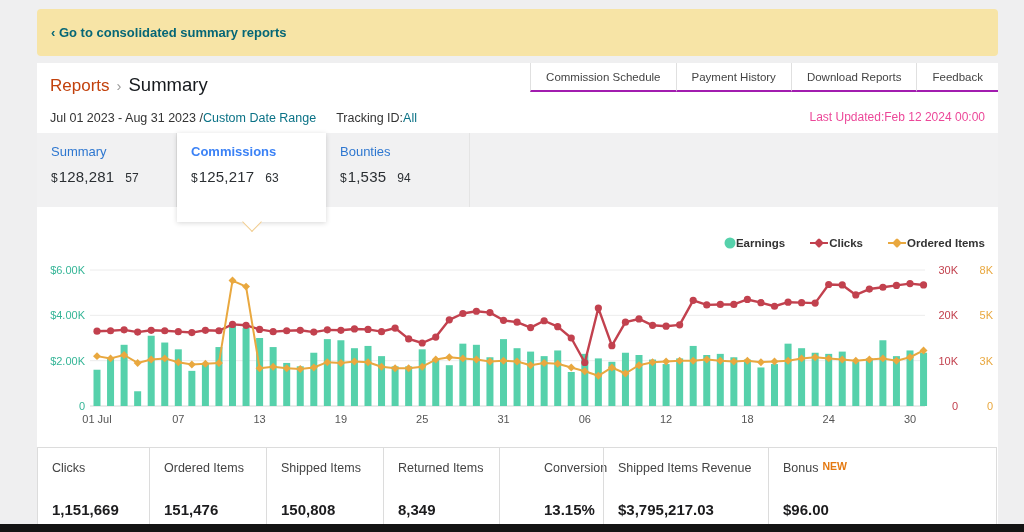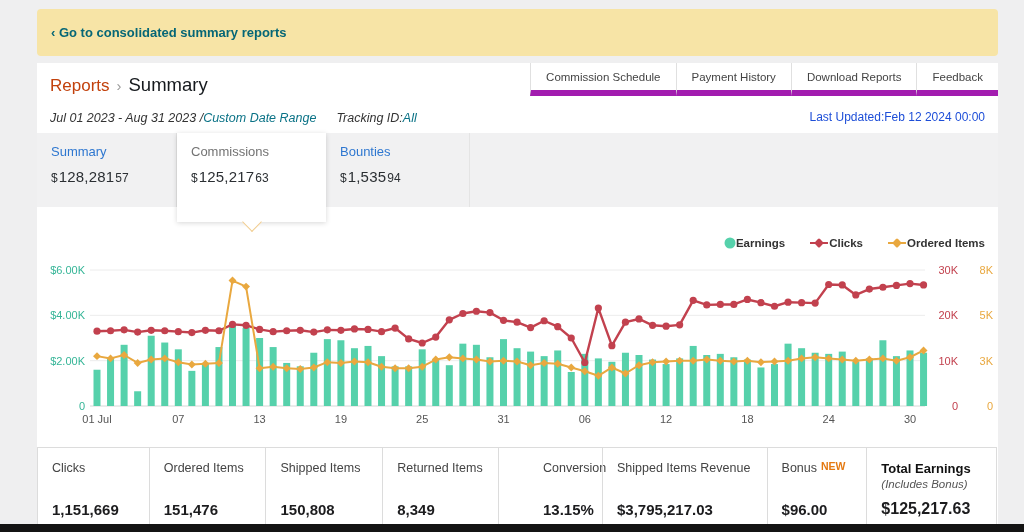--- a/index.html
+++ b/index.html
@@ -17,55 +17,55 @@
     background:#F7E4A6;border-radius:4px;display:flex;align-items:center;
   }
   .banner a{margin-left:14px;color:#056676;font-weight:bold;font-size:13px;}
 
   
   .card{position:absolute;left:37px;top:63px;width:961px;height:461px;background:#fff;}
 
   .actions{position:absolute;top:0;right:0;display:flex;background:#fff;}
   .action-btn{
     font-size:11.5px;color:#444;padding:8px 15px 7px;
-    border-bottom:6px solid #a21caf;border-left:1px solid #e0e0e0;
+    border-bottom:2px solid #a21caf;border-left:1px solid #e0e0e0;
     background:#fff;cursor:pointer;white-space:nowrap;
   }
 
   .breadcrumb{position:absolute;left:13px;top:11px;font-size:17px;}
   .breadcrumb .bc-parent{color:#c2410c;font-size:17px;}
   .breadcrumb .bc-sep{color:#9a9a9a;margin:0 7px;font-size:15px;}
   .breadcrumb .bc-title{color:#15191d;font-size:18.5px;}
 
-  .daterow{position:absolute;left:13px;top:48px;font-size:12.5px;color:#333;font-style:italic;}
+  .daterow{position:absolute;left:13px;top:48px;font-size:12.5px;color:#333;}
   .daterow a{color:#0a7286;}
   .tracking-wrap{margin-left:20px;}
-  .lastupd{position:absolute;right:13px;top:47px;font-size:12px;color:#1d4ed8;}
+  .lastupd{position:absolute;right:13px;top:47px;font-size:12px;color:#ec4899;}
 
   
   .tabs{position:absolute;left:0;top:70px;width:961px;height:74px;background:#f1f1f2;}
   .tab{
     position:absolute;top:0;height:74px;box-sizing:border-box;
     padding:11px 0 0 14px;border-right:1px solid #e4e4e4;cursor:pointer;
   }
   .tab-label{font-size:13px;color:#2E77D0;}
   .tab.selected{
     background:#fff;height:89px;border-right:none;
     box-shadow:0 1px 5px rgba(0,0,0,.16);z-index:3;
   }
-  .tab.selected .tab-label{color:#737373;}
+  .tab.selected .tab-label{color:#3b82f6;font-weight:bold;}
   .caret{
     position:absolute;left:50%;bottom:-7px;width:13px;height:13px;background:#fff;
     transform:translateX(-50%) rotate(45deg);
     border-right:1px solid #f1cd90;border-bottom:1px solid #f1cd90;
   }
   .amount{margin-top:9px;color:#2b2f33;white-space:nowrap;}
   .amount .cur{font-size:12px;vertical-align:top;position:relative;top:3px;margin-right:1px;}
   .amount .num{font-size:15px;font-weight:normal;letter-spacing:.2px;}
-  .amount .cents{font-size:12px;vertical-align:top;position:relative;top:3px;margin-left:1px;}
+  .amount .cents{font-size:12px;vertical-align:top;position:relative;top:3px;margin-left:11px;}
 
   
   .legend{position:absolute;top:174px;right:13px;display:flex;gap:24px;align-items:center;z-index:2;}
   .legend-item{display:flex;align-items:center;font-size:11.5px;font-weight:bold;color:#333;cursor:pointer;}
   #chart-svg{position:absolute;left:0;top:167px;width:961px;height:200px;}
   #chart-svg text{font-family:"Liberation Sans","DejaVu Sans",sans-serif;}
 
   
   .stats{
     position:absolute;left:0;top:384px;width:960px;height:82px;
@@ -386,21 +386,16 @@
       <div class="stat-value">13.15%</div>
     </div>
     <div class="stat" style="width:165px;">
       <div class="stat-label">Shipped Items Revenue</div>
       <div class="stat-value">$3,795,217.03</div>
     </div>
     <div class="stat" style="width:100px;">
       <div class="stat-label"><span>Bonus</span><span class="badge-new">NEW</span></div>
       <div class="stat-value">$96.00</div>
     </div>
-    <div class="stat stat-total" style="width:130px;">
-      <div class="stat-label">Total Earnings</div>
-      <div class="stat-sub">(Includes Bonus)</div>
-      <div class="stat-value">$125,217.63</div>
-    </div>
   </div>
 </div>
 
 <div class="bottombar"></div>
 
 </body></html>

